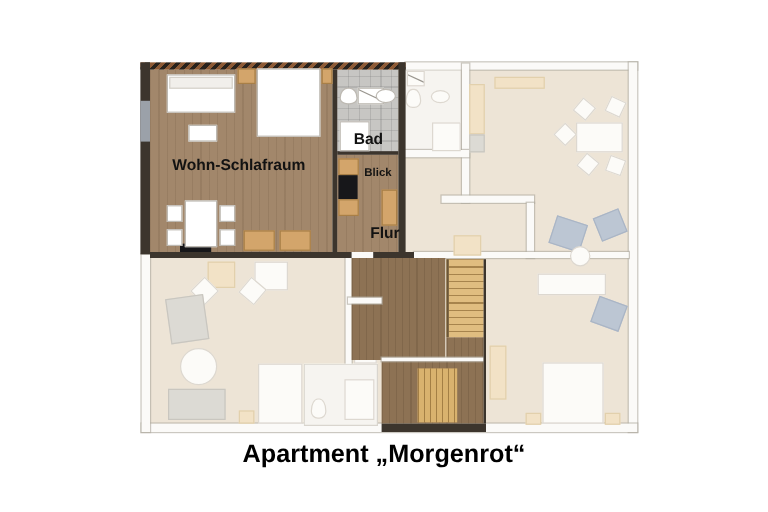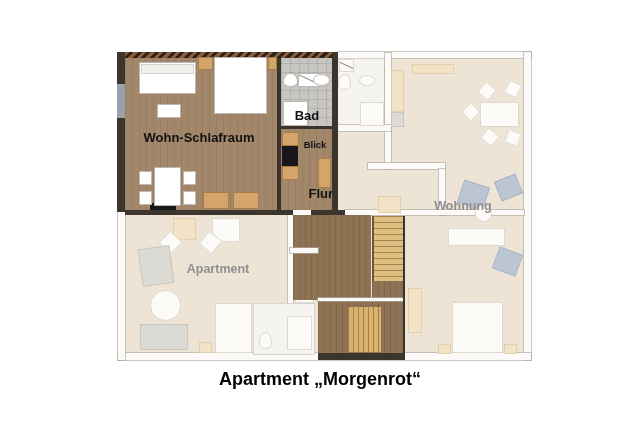--- a/index.html
+++ b/index.html
@@ -44,21 +44,21 @@
   .diag:after{content:"";position:absolute;left:-10%;top:45%;width:120%;height:1px;background:#9a968f;transform:rotate(25deg);}
 
   
   .lbl{position:absolute;font-weight:bold;color:#121212;text-align:center;white-space:nowrap;}
   .lbl-room{font-size:13px;}
   .lbl-small{font-size:9.5px;}
   .lbl-bedbox{background:#fff;border:1px solid #d8d4cd;font-size:8px;font-weight:bold;
               line-height:10px;display:flex;flex-direction:column;justify-content:center;text-align:center;}
   .lbl-faded{color:var(--label_gray,#8f8f8f);font-size:12.5px;line-height:15px;}
   .caption{position:absolute;left:0;top:366px;width:640px;text-align:center;
-           font-weight:bold;font-size:18px;line-height:26px;color:#000;}
+           font-weight:bold;font-size:21px;line-height:26px;color:#000;}
 </style>
 </head>
 <body>
 
 <div class="canvas">
   <div class="plan">
 
     <div class="abs floor-faded" style="left:4px;top:4px;width:413px;height:308px;"></div>
 
     <div class="abs wall-light" style="left:224px;top:4px;width:193px;height:6px;"></div>
@@ -160,23 +160,21 @@
     <div class="abs ft" style="left:168px;top:84px;width:17px;height:14px;"></div>
     <div class="abs fdark" style="left:168px;top:98px;width:16px;height:20px;"></div>
     <div class="abs ft" style="left:168px;top:118px;width:17px;height:14px;"></div>
     <div class="abs ft" style="left:204px;top:110px;width:13px;height:30px;"></div>
 
     <div class="lbl lbl-room" style="left:10px;top:82px;width:150px;">Wohn-Schlafraum</div>
     <div class="lbl lbl-room" style="left:167px;top:39px;width:52px;margin-top:21px;">Bad</div>
     <div class="lbl lbl-small" style="left:184px;top:91px;width:34px;">Blick</div>
     <div class="lbl lbl-room" style="left:179px;top:138px;width:40px;text-align:right;">Flur</div>
     <div class="lbl lbl-faded" style="left:284px;top:151px;width:130px;">
-      <div>Wohnung</div>
     </div>
     <div class="lbl lbl-faded" style="left:44px;top:214px;width:120px;">
-      <div>Apartment</div>
     </div>
   </div>
 
   <div class="caption">
     <div>Apartment „Morgenrot“</div>
   </div>
 </div>
 
 </body></html>

